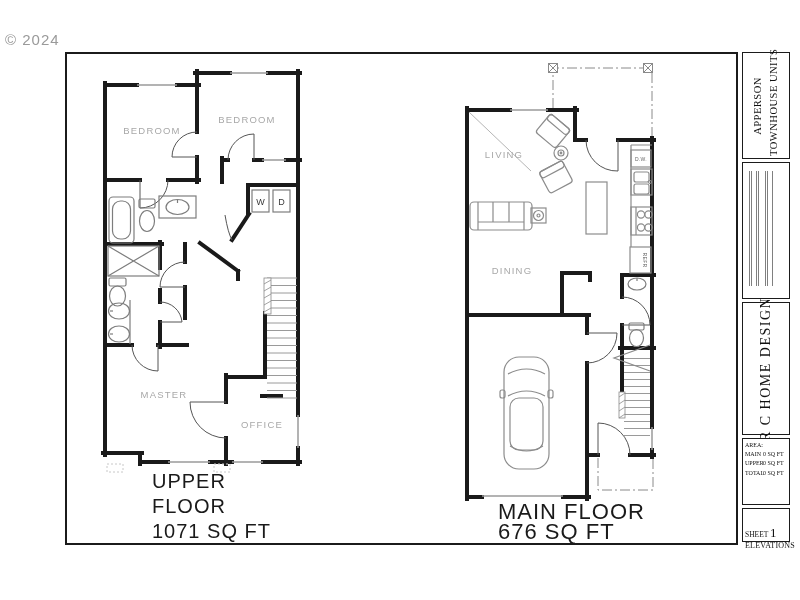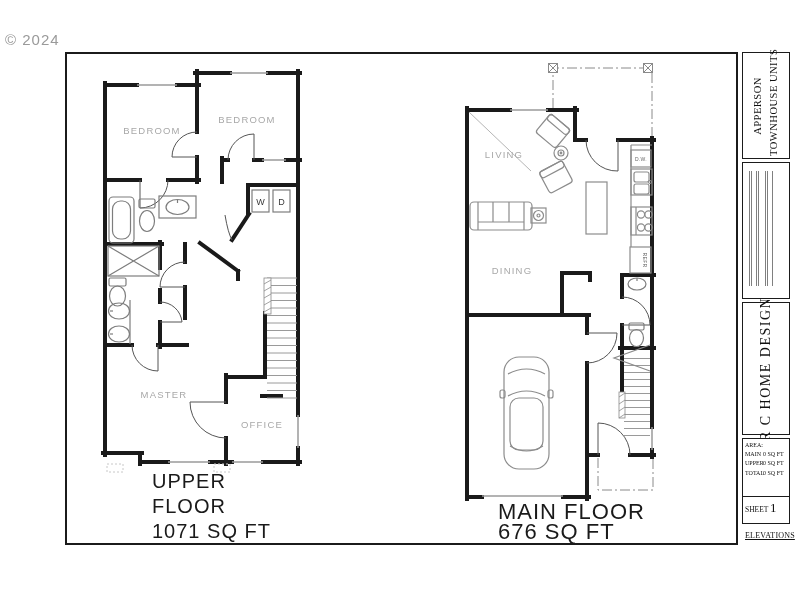--- a/index.html
+++ b/index.html
@@ -16,34 +16,34 @@
   .tiny{font-size:5px;fill:#666;text-anchor:middle;letter-spacing:.3px;}
   .cap-u{font-size:20px;fill:#1a1a1a;letter-spacing:1px;}
   .cap-m{font-size:22px;fill:#1a1a1a;letter-spacing:1px;}
   
   .tb{position:absolute;left:742px;width:48px;border:1.5px solid #1b1b1b;
       box-sizing:border-box;background:#fff;font-family:"Liberation Serif",serif;color:#111;}
   .tb1{top:52px;height:107px;}
   .tb2{top:162px;height:137px;}
   .tb3{top:302px;height:133px;}
   .tb4{top:438px;height:67px;padding:3px 2px;}
-  .tb5{top:496px;height:28px;padding:3px 2px;}
+  .tb5{top:508px;height:28px;padding:16px 2px;}
   .rot{position:absolute;top:50%;left:50%;transform:translate(-50%,-50%) rotate(-90deg);
        text-align:center;}
   .proj{width:100px;font-size:10.5px;letter-spacing:.5px;line-height:1.55;white-space:nowrap;}
   .comp{white-space:nowrap;font-size:14px;letter-spacing:1.5px;}
   .notes{position:absolute;left:6px;top:8px;width:24px;height:115px;
          background:repeating-linear-gradient(to right,#555 0,#555 .7px,transparent .7px,transparent 2.3px);
          opacity:.75;}
   .area-h{font-size:6px;margin-bottom:2px;}
   .arow{display:flex;font-size:6px;line-height:1.55;}
   .arow .al{width:18px;}
   .sheetline{font-size:7.5px;line-height:1.2;}
   .sheetline .sn{font-size:13px;}
-  .sheetname{font-size:8px;margin-top:15px;letter-spacing:.2px;text-decoration:underline;}
+  .sheetname{font-size:8px;margin-top:0;letter-spacing:.2px;}
 </style>
 </head>
 <body>
 
 <div class="page">
 
   <div class="watermark">© 2024</div>
 
   <div class="frame"></div>
 

